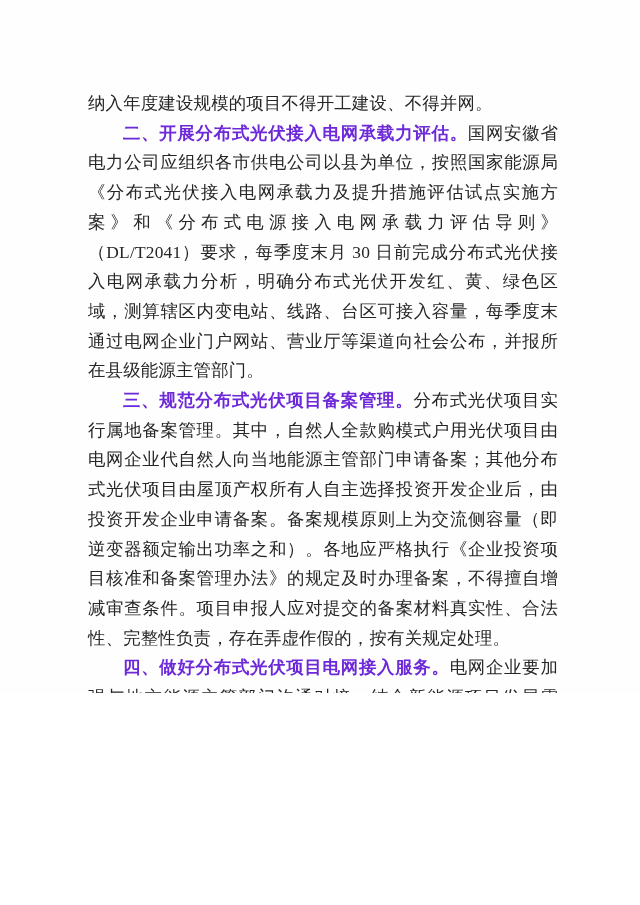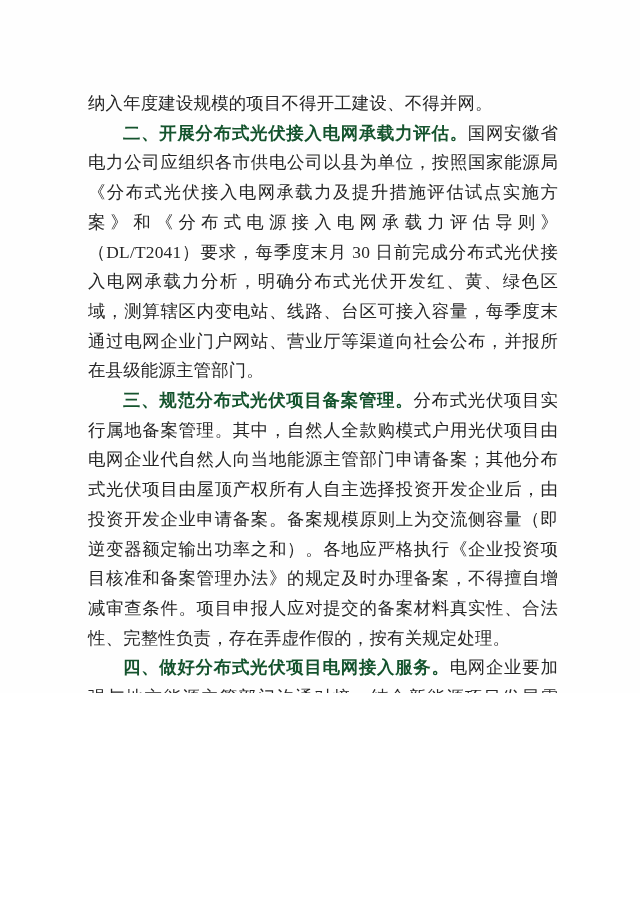--- a/index.html
+++ b/index.html
@@ -35,21 +35,21 @@
     text-justify: inter-ideograph;
     letter-spacing: 0.2px;
     color: #262626;
   }
   .para.indent {
     text-indent: 35px;
   }
   .para-heading {
     font-family: "Liberation Sans", "DejaVu Sans", sans-serif;
     font-weight: 700;
-    color: #14532d;
+    color: #6d28d9;
   }
   .page-footer {
     position: absolute;
     left: 102px;
     top: 813px;
     font-size: 17px;
     line-height: 24px;
     color: #333333;
     letter-spacing: 2px;
     font-family: "Liberation Serif", "DejaVu Serif", serif;

